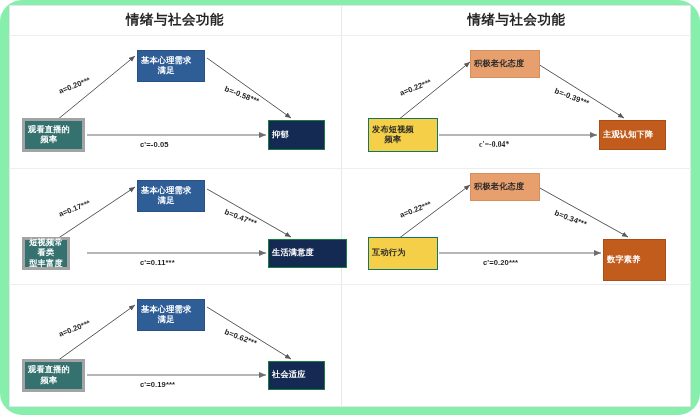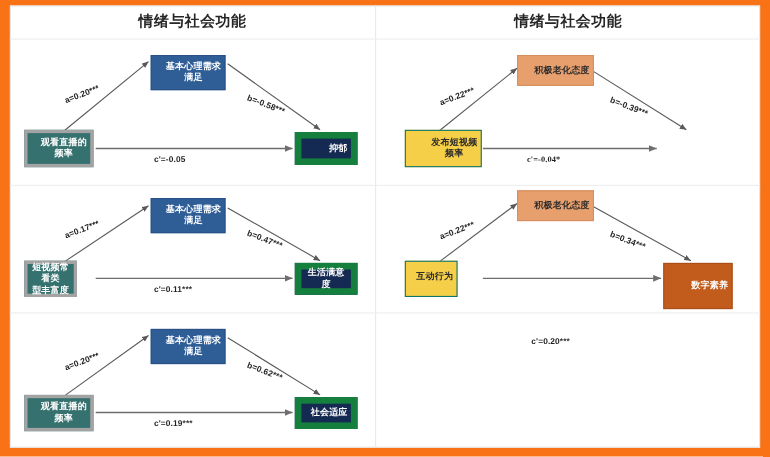--- a/index.html
+++ b/index.html
@@ -12,22 +12,23 @@
     height: 415px;
     font-family: "Liberation Sans", "DejaVu Sans", sans-serif;
     color: #1a1a1a;
     overflow: hidden;
   }
 
   #figure {
     position: relative;
     width: 700px;
     height: 415px;
-    background: #f97316;
+    background: #86efac;
     box-sizing: border-box;
+    border-radius: 22px;
   }
 
   
   .frame {
     position: absolute;
     left: 9px;
     top: 5px;
     width: 682px;
     height: 402px;
     border: 1px solid #e3e5e8;
@@ -90,31 +91,31 @@
     height: 100%;
     overflow: visible;
   }
 
   
   .node {
     position: absolute;
     box-sizing: border-box;
     display: flex;
     align-items: center;
-    justify-content: flex-end;
+    justify-content: flex-start;
     text-align: center;
     font-size: 8.2px;
     font-weight: bold;
     line-height: 1.28;
     letter-spacing: 0.2px;
     padding: 2px 3px;
   }
   .node.teal   { background: #35716f; color: #ffffff; border: 3px solid #a3a3a3; }
   .node.blue   { background: #2f5e97; color: #ffffff; border: 1px solid #2a5187; }
-  .node.navy   { background: #152a52; color: #ffffff; border: 6px solid #15803d; }
+  .node.navy   { background: #152a52; color: #ffffff; border: 1px solid #15803d; }
   .node.yellow { background: #f5cf47; color: #2b2b2b; border: 1px solid #0f766e; }
   .node.orange { background: #e79f6d; color: #2b2b2b; border: 1px solid #d58e5c; }
   .node.dkorange { background: #c25c1d; color: #ffffff; border: 1px solid #a94e17; }
 
   
   .coef {
     position: absolute;
     font-size: 7.6px;
     font-weight: bold;
     color: #1f1f1f;
@@ -207,21 +208,21 @@
       </span>
     </div>
 
     <div class="node blue" style="left:128px; top:11px; width:68px; height:32px;">
       <span>
         <span>基本心理需求</span><br>
         <span>满足</span>
       </span>
     </div>
 
-    <div class="node navy" style="left:259px; top:70px; width:57px; height:29px;">
+    <div class="node navy" style="left:259px; top:70px; width:79px; height:29px;">
       <span>生活满意度</span>
     </div>
 
     <div class="coef rot-a" style="left:50px; top:41px;">a=0.17***</div>
     <div class="coef rot-b" style="left:216px; top:38px;">b=0.47***</div>
     <div class="coef" style="left:131px; top:89px;">c'=0.11***</div>
   </div>
 
   <div class="panel p-l3">
     <svg viewBox="0 0 332 122" preserveAspectRatio="none">
@@ -286,20 +287,23 @@
       <span>
         <span>发布短视频</span><br>
         <span>频率</span>
       </span>
     </div>
 
     <div class="node orange" style="left:128px; top:14px; width:70px; height:28px;">
       <span>积极老化态度</span>
     </div>
 
+    <div class="node dkorange" style="left:257px; top:84px; width:67px; height:30px;">
+      <span>主观认知下降</span>
+    </div>
 
     <div class="coef rot-a" style="left:58px; top:53px;">a=0.22***</div>
     <div class="coef rot-b" style="left:213px; top:50px;">b=-0.39***</div>
     <div class="coef" style="left:137px; top:104px;font-family:Liberation Serif, serif;">c'=-0.04*</div>
   </div>
 
   <div class="panel p-r2">
     <svg viewBox="0 0 349 115" preserveAspectRatio="none">
       <defs>
         <marker id="ahR2a" markerWidth="7" markerHeight="7" refX="6" refY="2.6" orient="auto">
@@ -310,32 +314,32 @@
         </marker>
         <marker id="ahR2c" markerWidth="7" markerHeight="7" refX="6" refY="2.6" orient="auto">
           <path d="M0,0 L6,2.6 L0,5.2 z" fill="#6E6E6E"></path>
         </marker>
       </defs>
       <line x1="56" y1="70" x2="128" y2="16" stroke="#595959" stroke-width="1" marker-end="url(#ahR2a)"></line>
       <line x1="196" y1="18" x2="286" y2="68" stroke="#595959" stroke-width="1" marker-end="url(#ahR2b)"></line>
       <line x1="97" y1="84" x2="259" y2="84" stroke="#6E6E6E" stroke-width="1.2" marker-end="url(#ahR2c)"></line>
     </svg>
 
-    <div class="node yellow" style="left:26px; top:68px; width:48px; height:33px;font-family:Liberation Mono, monospace;">
+    <div class="node yellow" style="left:26px; top:68px; width:70px; height:33px;">
       <span>互动行为</span>
     </div>
 
     <div class="node orange" style="left:128px; top:4px; width:70px; height:28px;">
       <span>积极老化态度</span>
     </div>
 
     <div class="node dkorange" style="left:261px; top:70px; width:63px; height:42px;">
       <span>数字素养</span>
     </div>
 
     <div class="coef rot-a" style="left:58px; top:42px;">a=0.22***</div>
     <div class="coef rot-b" style="left:213px; top:39px;">b=0.34***</div>
-    <div class="coef" style="left:141px; top:89px;margin-top:48px;">c'=0.20***</div>
+    <div class="coef" style="left:141px; top:89px;">c'=0.20***</div>
   </div>
 
   <div class="panel p-r3"></div>
 
 </div>
 
 </body></html>

